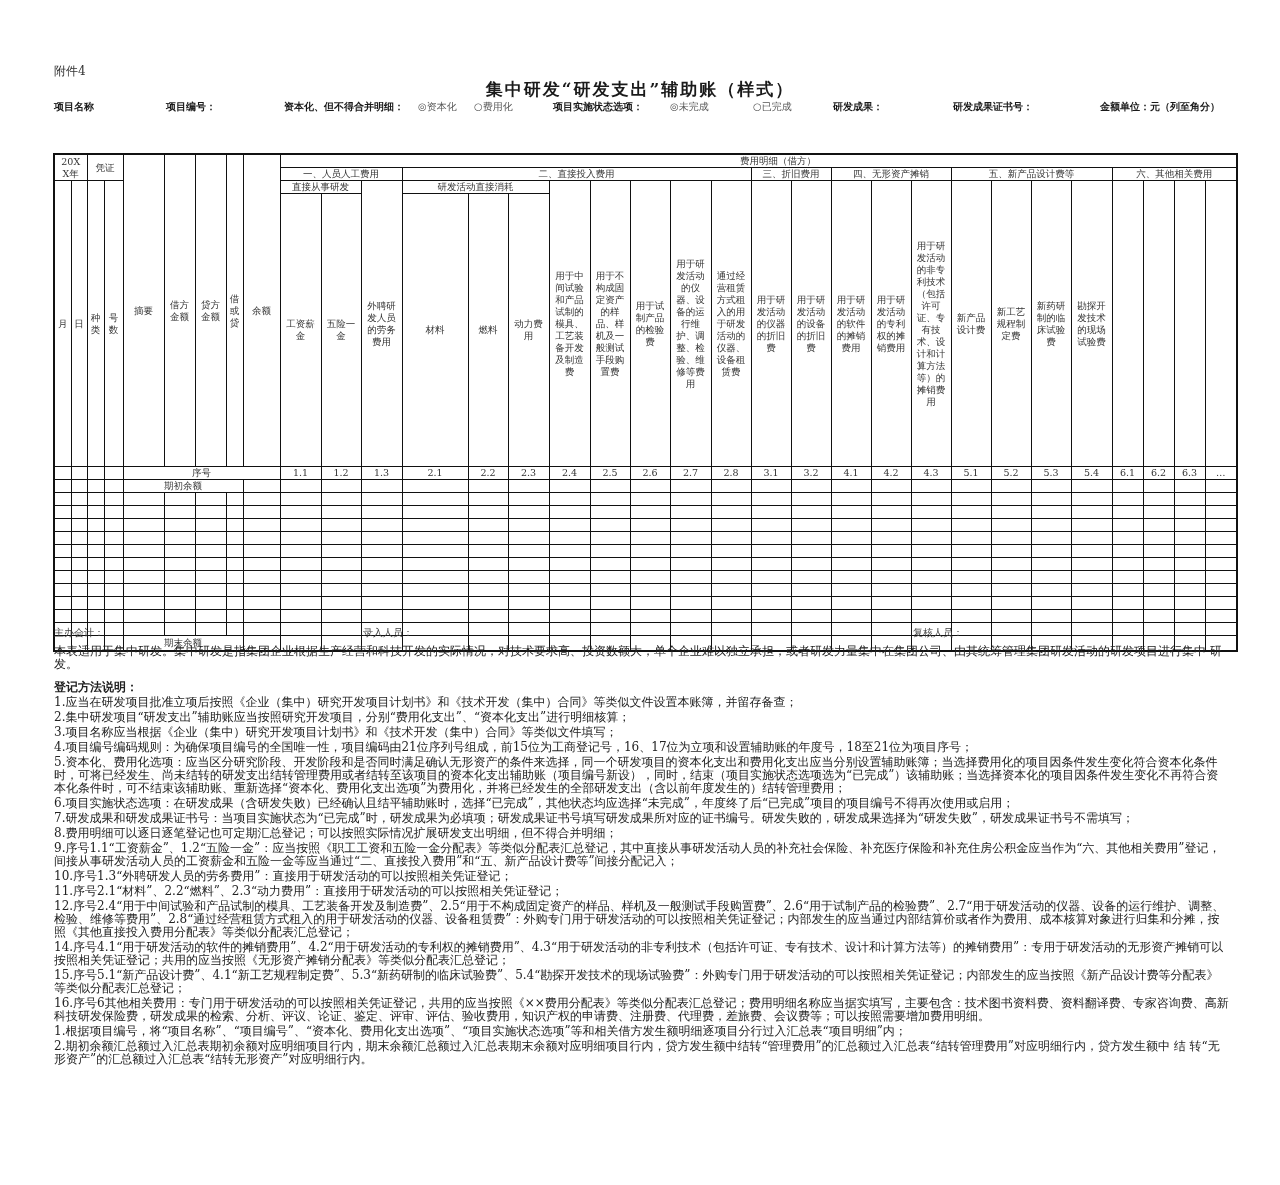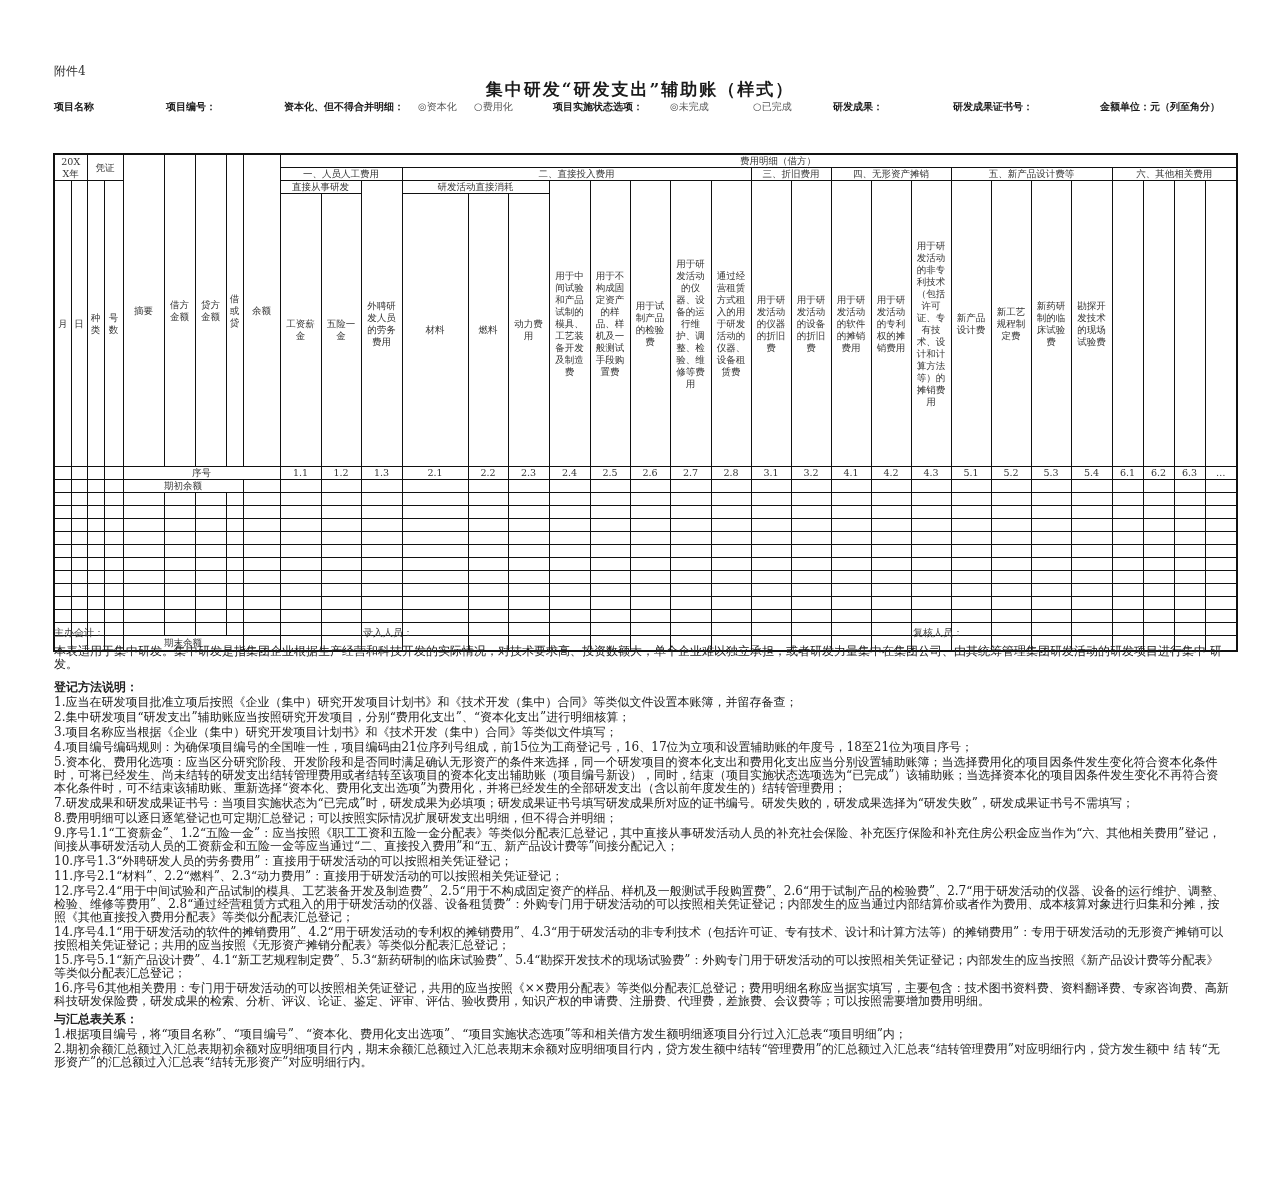--- a/index.html
+++ b/index.html
@@ -620,25 +620,25 @@
 <div class="abs sign" style="left:913px;">复核人员：</div>
 
 <div class="abs notes" style="top:645px;">
   <p>本表适用于集中研发。集中研发是指集团企业根据生产经营和科技开发的实际情况，对技术要求高、投资数额大，单个企业难以独立承担，或者研发力量集中在集团公司、由其统筹管理集团研发活动的研发项目进行集中 研 发。</p>
   <p class="h" style="margin-top:10px;">登记方法说明：</p>
   <p>1.应当在研发项目批准立项后按照《企业（集中）研究开发项目计划书》和《技术开发（集中）合同》等类似文件设置本账簿，并留存备查；</p>
   <p>2.集中研发项目“研发支出”辅助账应当按照研究开发项目，分别“费用化支出”、“资本化支出”进行明细核算；</p>
   <p>3.项目名称应当根据《企业（集中）研究开发项目计划书》和《技术开发（集中）合同》等类似文件填写；</p>
   <p>4.项目编号编码规则：为确保项目编号的全国唯一性，项目编码由21位序列号组成，前15位为工商登记号，16、17位为立项和设置辅助账的年度号，18至21位为项目序号；</p>
   <p>5.资本化、费用化选项：应当区分研究阶段、开发阶段和是否同时满足确认无形资产的条件来选择，同一个研发项目的资本化支出和费用化支出应当分别设置辅助账簿；当选择费用化的项目因条件发生变化符合资本化条件时，可将已经发生、尚未结转的研发支出结转管理费用或者结转至该项目的资本化支出辅助账（项目编号新设），同时，结束（项目实施状态选项选为“已完成”）该辅助账；当选择资本化的项目因条件发生变化不再符合资本化条件时，可不结束该辅助账、重新选择“资本化、费用化支出选项”为费用化，并将已经发生的全部研发支出（含以前年度发生的）结转管理费用；</p>
+  <p>6.项目实施状态选项：在研发成果（含研发失败）已经确认且结平辅助账时，选择“已完成”，其他状态均应选择“未完成”，年度终了后“已完成”项目的项目编号不得再次使用或启用；</p>
   <p>7.研发成果和研发成果证书号：当项目实施状态为“已完成”时，研发成果为必填项；研发成果证书号填写研发成果所对应的证书编号。研发失败的，研发成果选择为“研发失败”，研发成果证书号不需填写；</p>
   <p>8.费用明细可以逐日逐笔登记也可定期汇总登记；可以按照实际情况扩展研发支出明细，但不得合并明细；</p>
   <p>9.序号1.1“工资薪金”、1.2“五险一金”：应当按照《职工工资和五险一金分配表》等类似分配表汇总登记，其中直接从事研发活动人员的补充社会保险、补充医疗保险和补充住房公积金应当作为“六、其他相关费用”登记，间接从事研发活动人员的工资薪金和五险一金等应当通过“二、直接投入费用”和“五、新产品设计费等”间接分配记入；</p>
   <p>10.序号1.3“外聘研发人员的劳务费用”：直接用于研发活动的可以按照相关凭证登记；</p>
   <p>11.序号2.1“材料”、2.2“燃料”、2.3“动力费用”：直接用于研发活动的可以按照相关凭证登记；</p>
   <p>12.序号2.4“用于中间试验和产品试制的模具、工艺装备开发及制造费”、2.5“用于不构成固定资产的样品、样机及一般测试手段购置费”、2.6“用于试制产品的检验费”、2.7“用于研发活动的仪器、设备的运行维护、调整、检验、维修等费用”、2.8“通过经营租赁方式租入的用于研发活动的仪器、设备租赁费”：外购专门用于研发活动的可以按照相关凭证登记；内部发生的应当通过内部结算价或者作为费用、成本核算对象进行归集和分摊，按照《其他直接投入费用分配表》等类似分配表汇总登记；</p>
   <p>14.序号4.1“用于研发活动的软件的摊销费用”、4.2“用于研发活动的专利权的摊销费用”、4.3“用于研发活动的非专利技术（包括许可证、专有技术、设计和计算方法等）的摊销费用”：专用于研发活动的无形资产摊销可以按照相关凭证登记；共用的应当按照《无形资产摊销分配表》等类似分配表汇总登记；</p>
   <p>15.序号5.1“新产品设计费”、4.1“新工艺规程制定费”、5.3“新药研制的临床试验费”、5.4“勘探开发技术的现场试验费”：外购专门用于研发活动的可以按照相关凭证登记；内部发生的应当按照《新产品设计费等分配表》等类似分配表汇总登记；</p>
   <p>16.序号6其他相关费用：专门用于研发活动的可以按照相关凭证登记，共用的应当按照《××费用分配表》等类似分配表汇总登记；费用明细名称应当据实填写，主要包含：技术图书资料费、资料翻译费、专家咨询费、高新科技研发保险费，研发成果的检索、分析、评议、论证、鉴定、评审、评估、验收费用，知识产权的申请费、注册费、代理费，差旅费、会议费等；可以按照需要增加费用明细。</p>
-  <p class="h">与汇总表关系：</p>
   <p>1.根据项目编号，将“项目名称”、“项目编号”、“资本化、费用化支出选项”、“项目实施状态选项”等和相关借方发生额明细逐项目分行过入汇总表“项目明细”内；</p>
   <p>2.期初余额汇总额过入汇总表期初余额对应明细项目行内，期末余额汇总额过入汇总表期末余额对应明细项目行内，贷方发生额中结转“管理费用”的汇总额过入汇总表“结转管理费用”对应明细行内，贷方发生额中 结 转“无形资产”的汇总额过入汇总表“结转无形资产”对应明细行内。</p>
 </div>
 
 </body></html>

